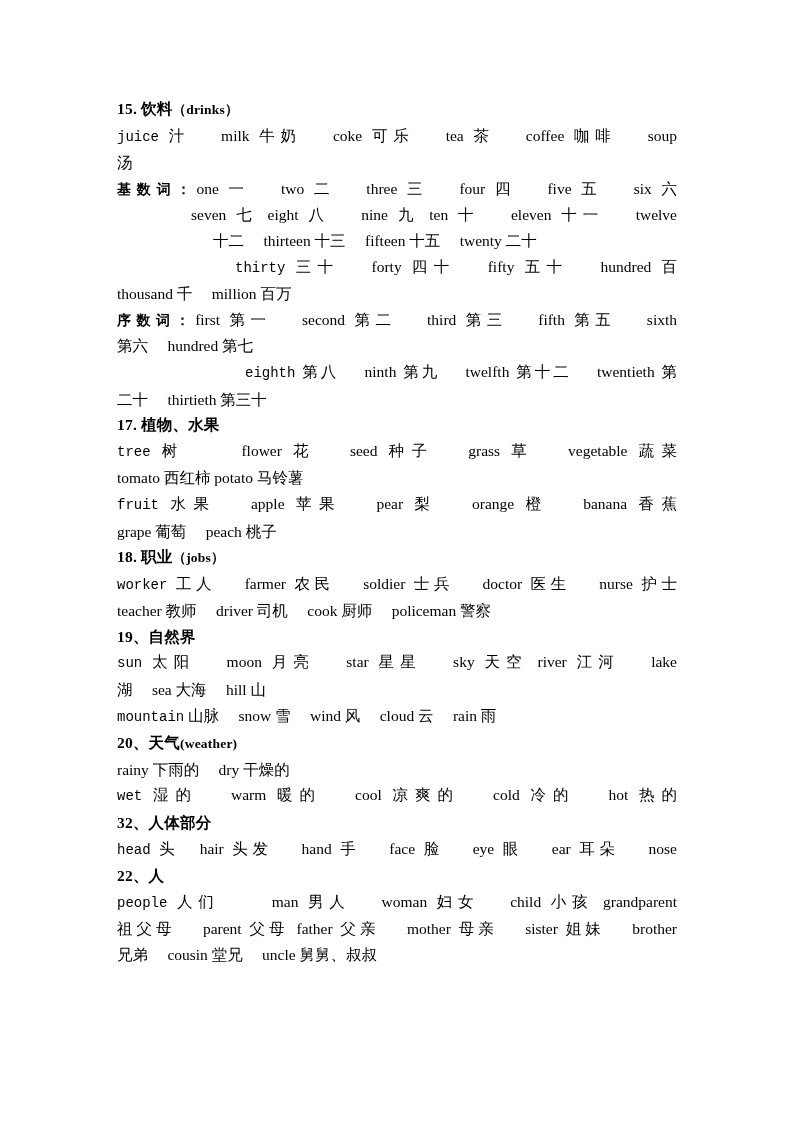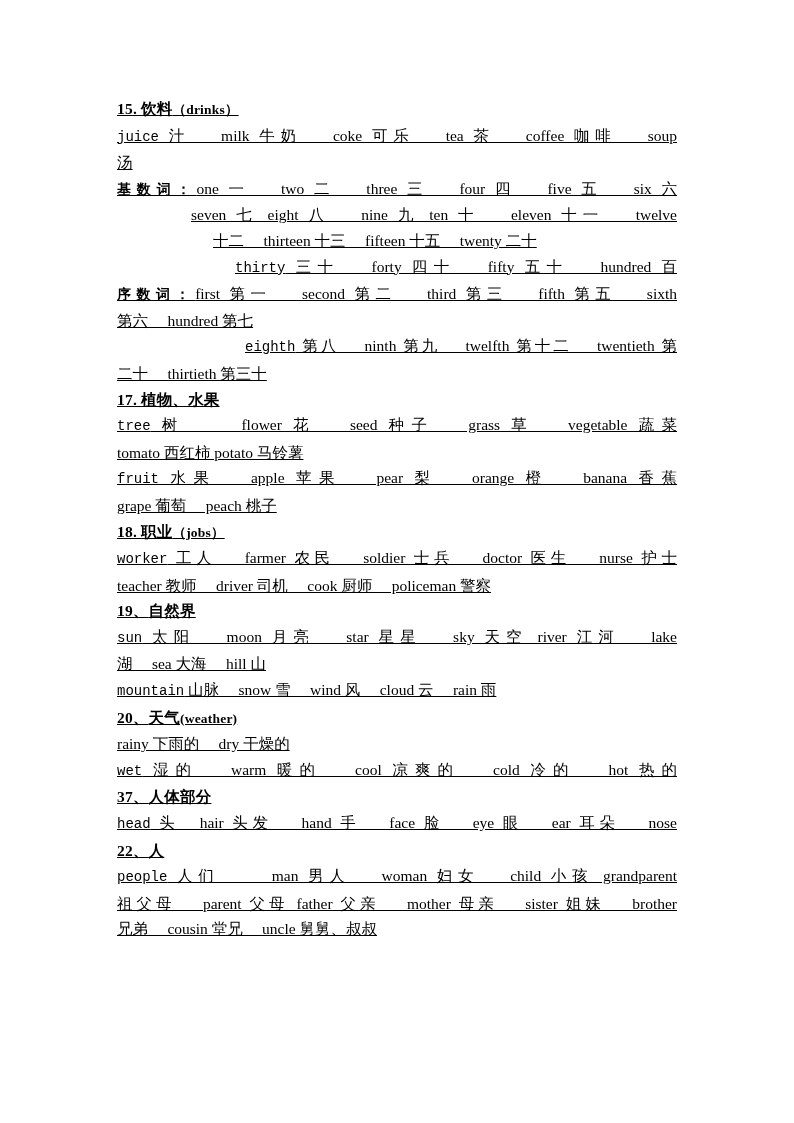--- a/index.html
+++ b/index.html
@@ -13,21 +13,20 @@
     font-family: "Liberation Serif", "DejaVu Serif", serif;
     color: #000000;
     overflow: hidden;
     position: relative;
   }
   .page {
     position: absolute;
     left: 117px;
     top: 96px;
     width: 560px;
-    text-decoration: underline;
   }
 
   
   .sec-head {
     font-weight: bold;
     font-size: 15.5px;
     line-height: 25.6px;
     white-space: nowrap;
     letter-spacing: 0.2px;
   }
@@ -71,20 +70,21 @@
     <span>15.</span>
     <span>饮料</span><span class="en">（drinks）</span>
   </div>
   <div class="wline just"><span class="mono">juice</span> 汁　 milk 牛奶　 coke 可乐　 tea 茶　 coffee 咖啡　 soup</div>
   <div class="wline">汤</div>
 
   <div class="wline just"><span class="lbl">基数词：</span>one 一　 two 二　 three 三　 four 四　 five 五　 six 六</div>
   <div class="wline just ind1">seven 七 eight 八　 nine 九 ten 十　 eleven 十一　 twelve</div>
   <div class="wline ind2">十二　 thirteen 十三　 fifteen 十五　 twenty 二十</div>
   <div class="wline just ind3"><span class="mono">thirty</span> 三十　 forty 四十　 fifty 五十　 hundred 百</div>
+  <div class="wline">thousand 千　 million 百万</div>
   <div class="wline just"><span class="lbl">序数词：</span>first 第一　 second 第二　 third 第三　 fifth 第五　 sixth</div>
   <div class="wline">第六　 hundred 第七</div>
   <div class="wline just ind4"><span class="mono">eighth</span> 第八　 ninth 第九　 twelfth 第十二　 twentieth 第</div>
   <div class="wline">二十　 thirtieth 第三十</div>
 
   <div class="sec-head">
     <span>17.</span>
     <span>植物、水果</span>
   </div>
   <div class="wline just"><span class="mono">tree</span> 树　　 flower 花　 seed 种子　 grass 草　 vegetable 蔬菜</div>
@@ -106,21 +106,21 @@
   <div class="wline">湖　 sea 大海　 hill 山</div>
   <div class="wline"><span class="mono">mountain</span> 山脉　 snow 雪　 wind 风　 cloud 云　 rain 雨</div>
 
   <div class="sec-head">
     <span>20、</span><span>天气</span><span class="en">(weather)</span>
   </div>
   <div class="wline">rainy 下雨的　 dry 干燥的</div>
   <div class="wline just"><span class="mono">wet</span> 湿的　 warm 暖的　 cool 凉爽的　 cold 冷的　 hot 热的</div>
 
   <div class="sec-head">
-    <span>37、</span><span>人体部分</span>
+    <span>32、</span><span>人体部分</span>
   </div>
   <div class="wline just"><span class="mono">head</span> 头　hair 头发　 hand 手　 face 脸　 eye 眼　 ear 耳朵　 nose</div>
 
   <div class="sec-head">
     <span>22、</span><span>人</span>
   </div>
   <div class="wline just"><span class="mono">people</span> 人们　　 man 男人　 woman 妇女　 child 小孩 grandparent</div>
   <div class="wline just">祖父母　 parent 父母 father 父亲　 mother 母亲　 sister 姐妹　 brother</div>
   <div class="wline">兄弟　 cousin 堂兄　 uncle 舅舅、叔叔</div>
 

